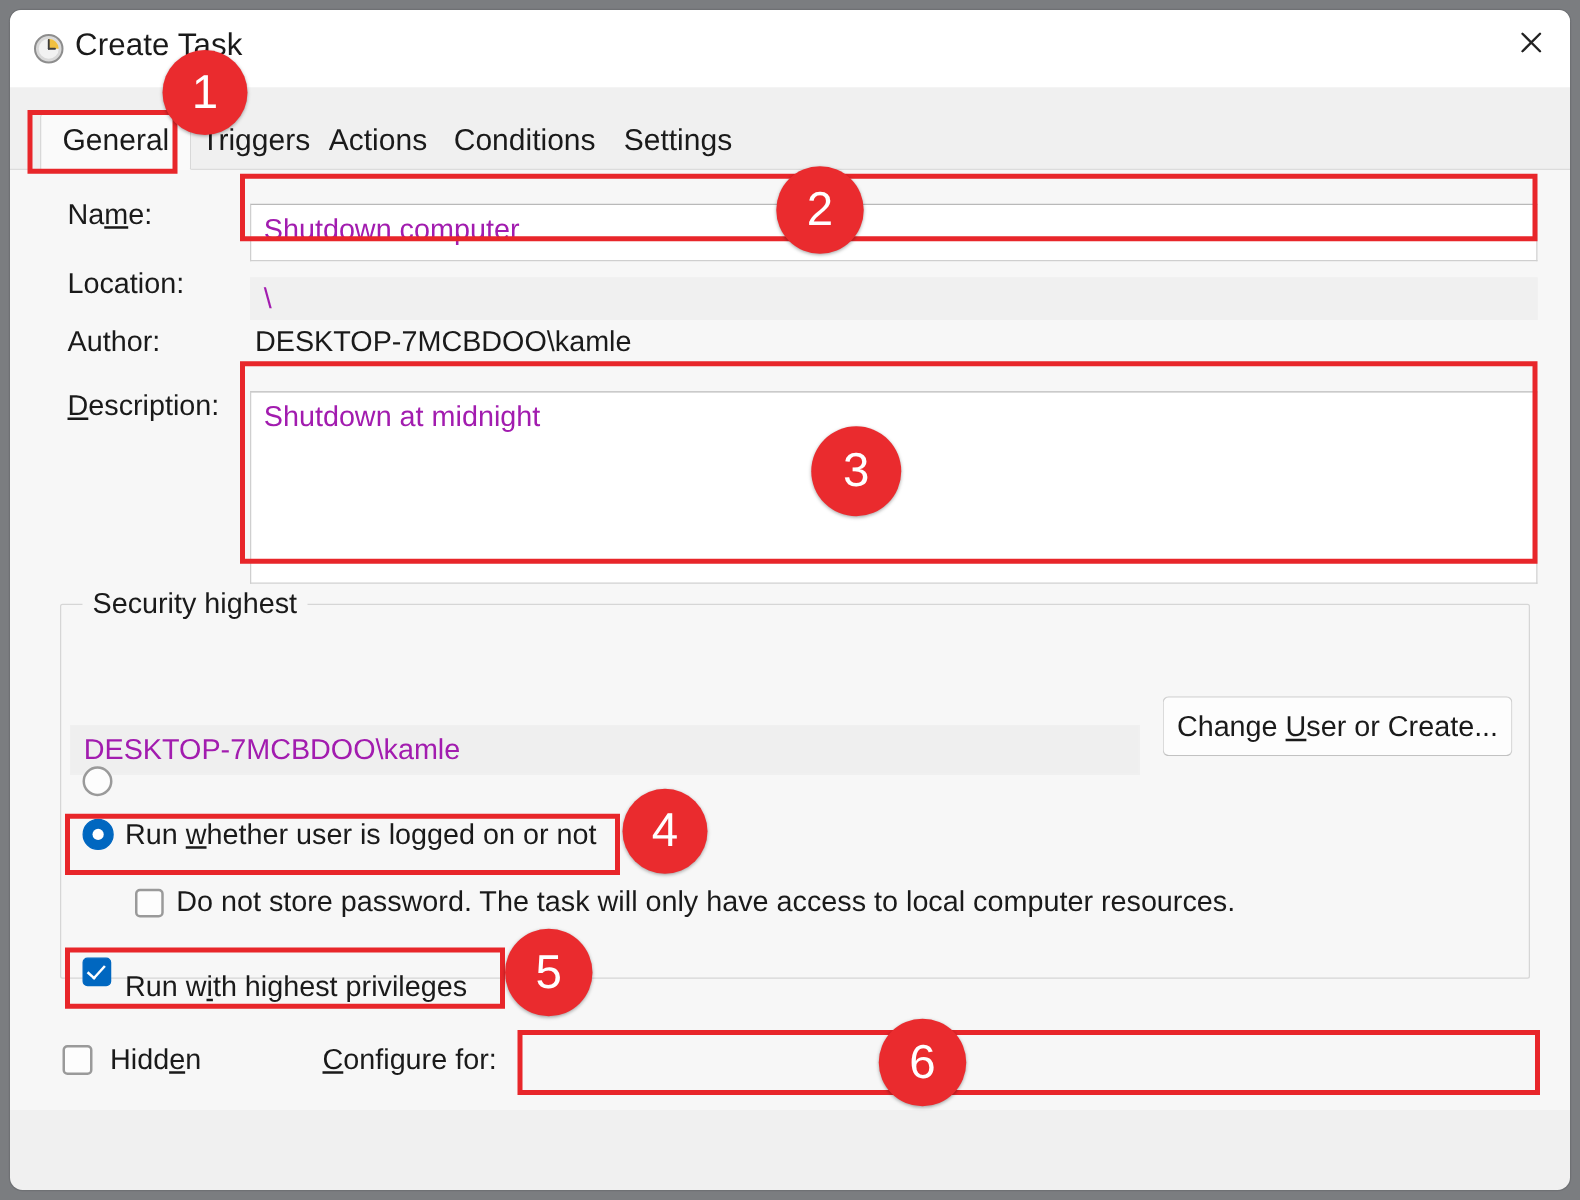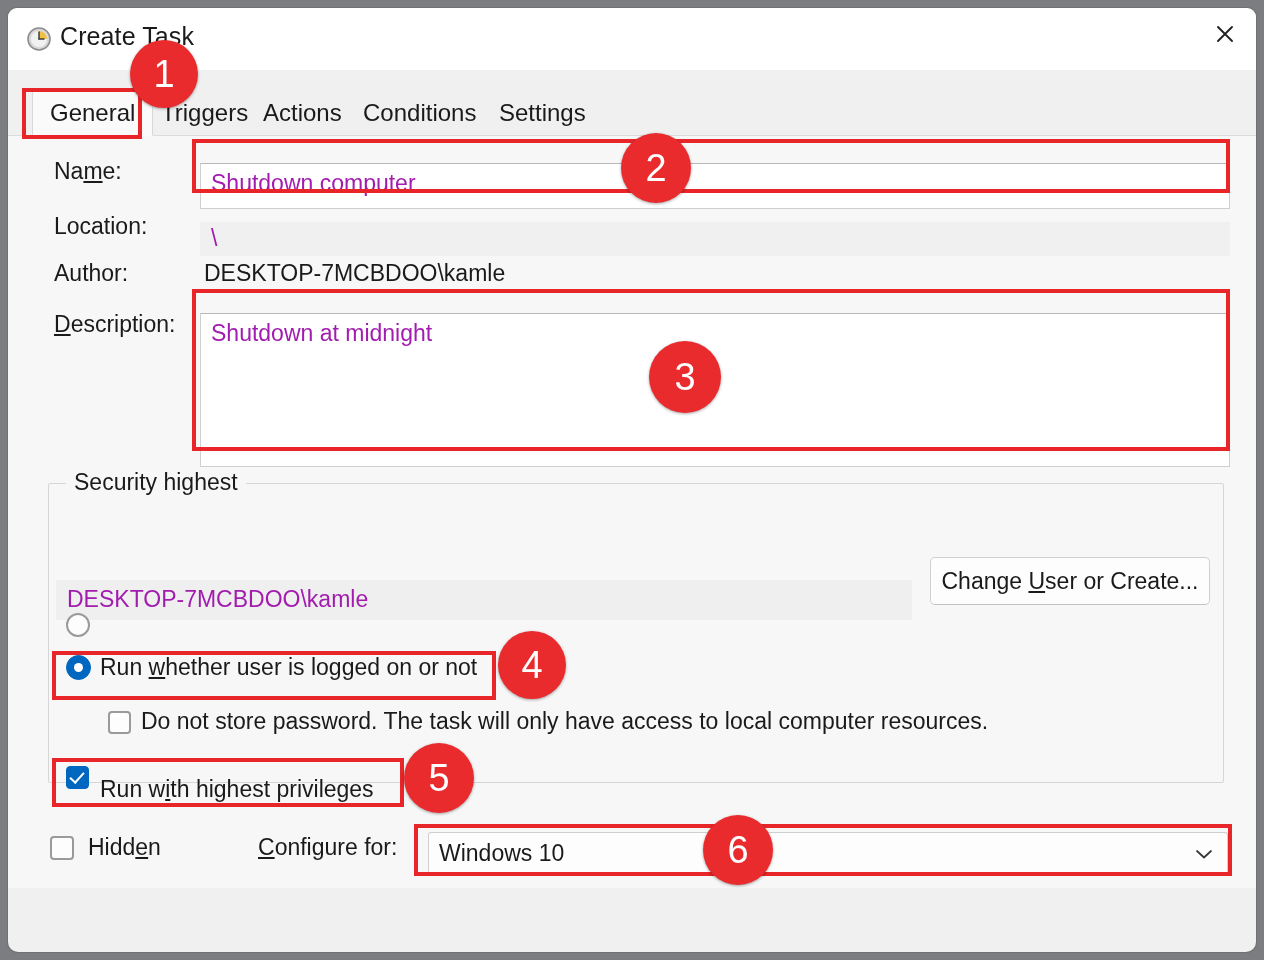--- a/index.html
+++ b/index.html
@@ -292,28 +292,20 @@
     <div class="lbl" style="left:133px; top:572px;">Do not store password.  The task will only have access to local computer resources.</div>
 
     <div class="cb on" style="left:58px; top:630px;"></div>
     <div class="lbl" style="left:92px; top:627px;margin-top:13px;"><span>Run w</span><span class="u">i</span><span>th highest privileges</span></div>
 
     <div class="cb" style="left:42px; top:700px; width:24px; height:24px;"></div>
     <div class="lbl" style="left:80px; top:698px;"><span>Hidd</span><span class="u">e</span><span>n</span></div>
 
     <div class="lbl" style="left:250px; top:698px;"><span class="u">C</span><span>onfigure for:</span></div>
 
-    <div id="combo" style="top:696px;">
-      <span id="combo-value">Windows 10</span>
-      <span id="combo-arrow">
-        <svg width="18" height="12" viewBox="0 0 18 12">
-          <path d="M2 3 L9 9.5 L16 3" fill="none" stroke="#3b3b3b" stroke-width="1.8" stroke-linecap="round" stroke-linejoin="round"></path>
-        </svg>
-      </span>
-    </div>
   </div>
 
 
   <div class="hl" style="left:14px;  top:80px;  width:120px; height:51px;"></div>
   <div class="hl" style="left:184px; top:131px; width:1038px; height:54px;"></div>
   <div class="hl" style="left:184px; top:281px; width:1038px; height:162px;"></div>
   <div class="hl" style="left:44px;  top:643px; width:444px; height:49px;"></div>
   <div class="hl" style="left:44px;  top:750px; width:352px; height:49px;"></div>
   <div class="hl" style="left:406px; top:816px; width:818px; height:52px;"></div>
 

